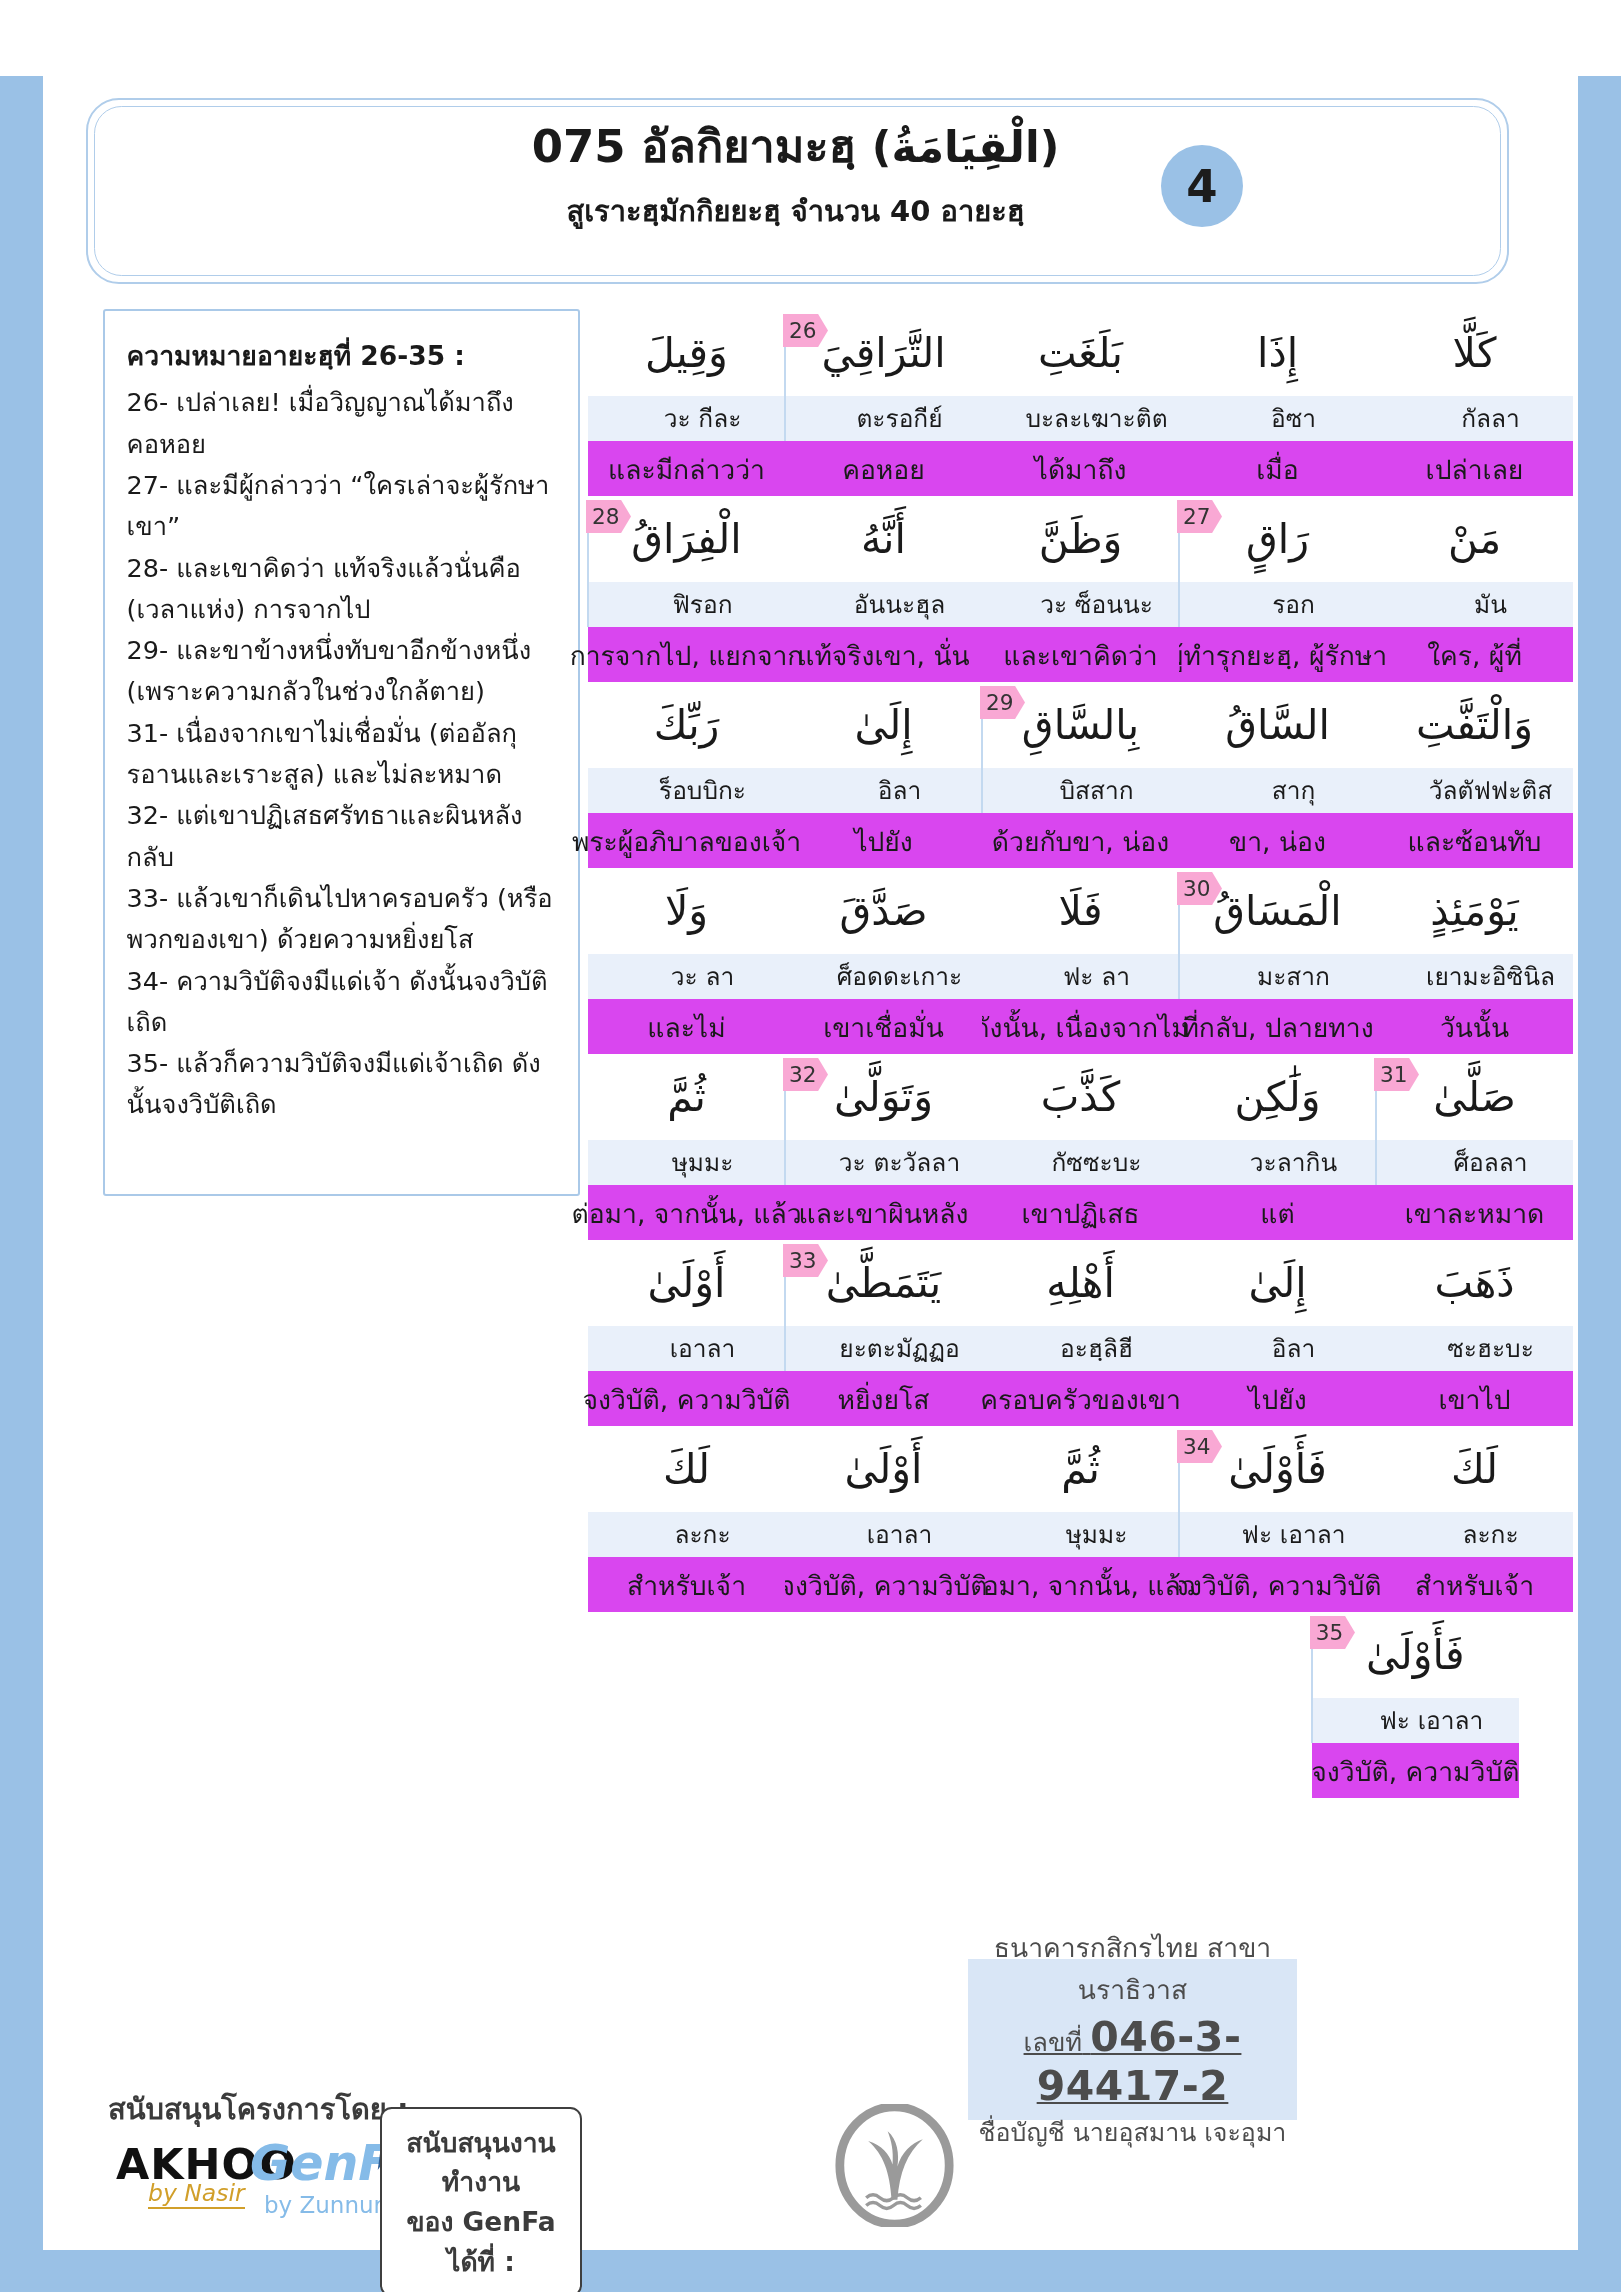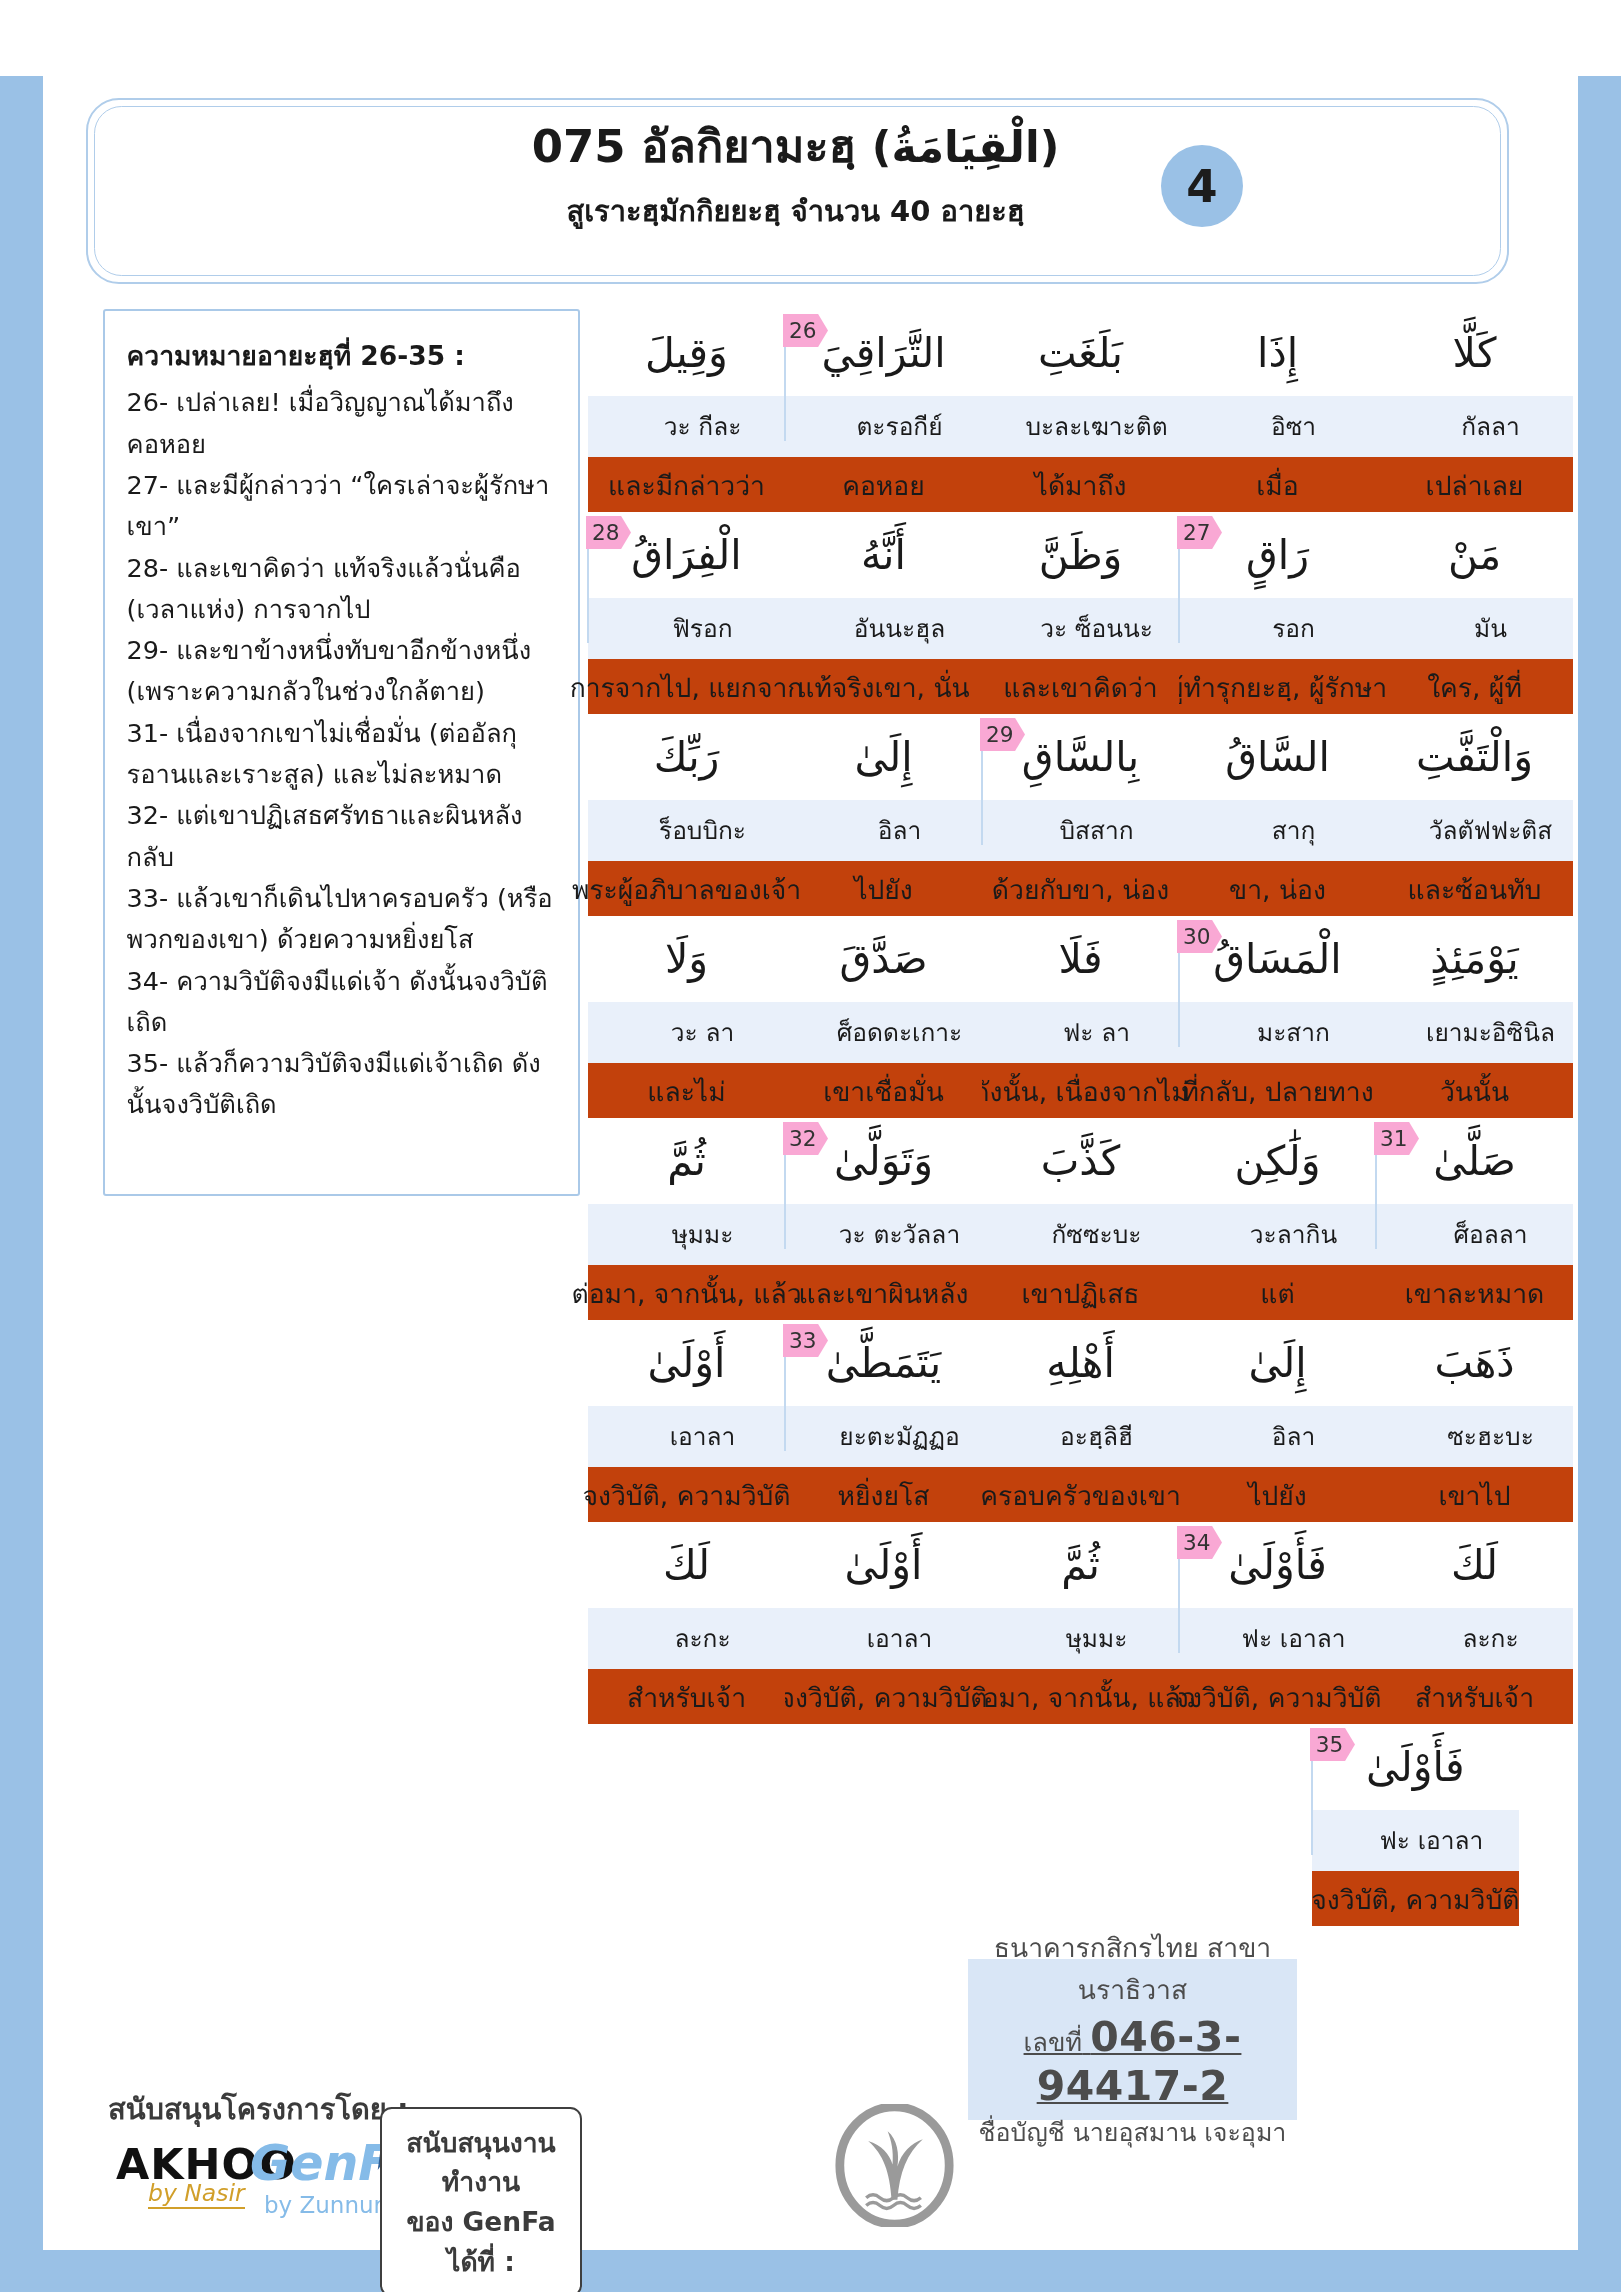--- a/index.html
+++ b/index.html
@@ -28,24 +28,24 @@
   .sidebar h3{margin:0 0 5.9px 0;font-size:26.5px;font-weight:bold;}
   .sidebar p{margin:0;font-size:25.5px;line-height:1.62;}
   
   .words{position:absolute;left:588px;top:310px;width:985px;}
   .word-row{display:flex;flex-direction:row-reverse;}
   .word-cell{position:relative;width:20%;box-sizing:border-box;}
   .word-row.single{display:block;}
   .word-row.single .word-cell{width:21%;margin-left:73.5%;}
   .arabic{height:86px;display:flex;align-items:center;justify-content:center;
           direction:rtl;font-size:41px;line-height:1;}
-  .translit{height:61px;display:flex;align-items:center;justify-content:center;
+  .translit{height:45px;display:flex;align-items:center;justify-content:center;
           background:#e9f0fa;font-size:24.5px;white-space:nowrap;padding-left:32px;}
   .thai{height:55px;display:flex;align-items:flex-start;justify-content:center;padding-top:7.8px;
-          box-sizing:border-box;background:#c2410c;font-size:26.5px;white-space:nowrap;}
+          box-sizing:border-box;background:#d946ef;font-size:26.5px;white-space:nowrap;}
   .ayah-tag{position:absolute;left:-2px;top:3.9px;width:45px;height:33px;background:#f9a8d4;
           clip-path:polygon(0 0,78% 0,100% 50%,78% 100%,0 100%);
           display:flex;align-items:center;justify-content:flex-start;padding-left:5.9px;box-sizing:border-box;
           font-size:21.6px;color:#333;z-index:2;}
   .ayah-line{position:absolute;left:-1px;top:29px;width:2px;height:102px;background:#c3d9f0;z-index:1;}
   
   .sponsor-label{position:absolute;left:108px;top:2086px;font-size:29px;font-weight:bold;color:#3b3b3b;}
   .akhoo{position:absolute;left:116px;top:2143px;width:147px;}
   .akhoo .word{font-size:43px;font-weight:bold;color:#111;letter-spacing:1px;line-height:1;}
   .akhoo .by{margin-top:-7.8px;margin-left:32px;font-size:23.5px;font-style:italic;color:#d19f2a;

